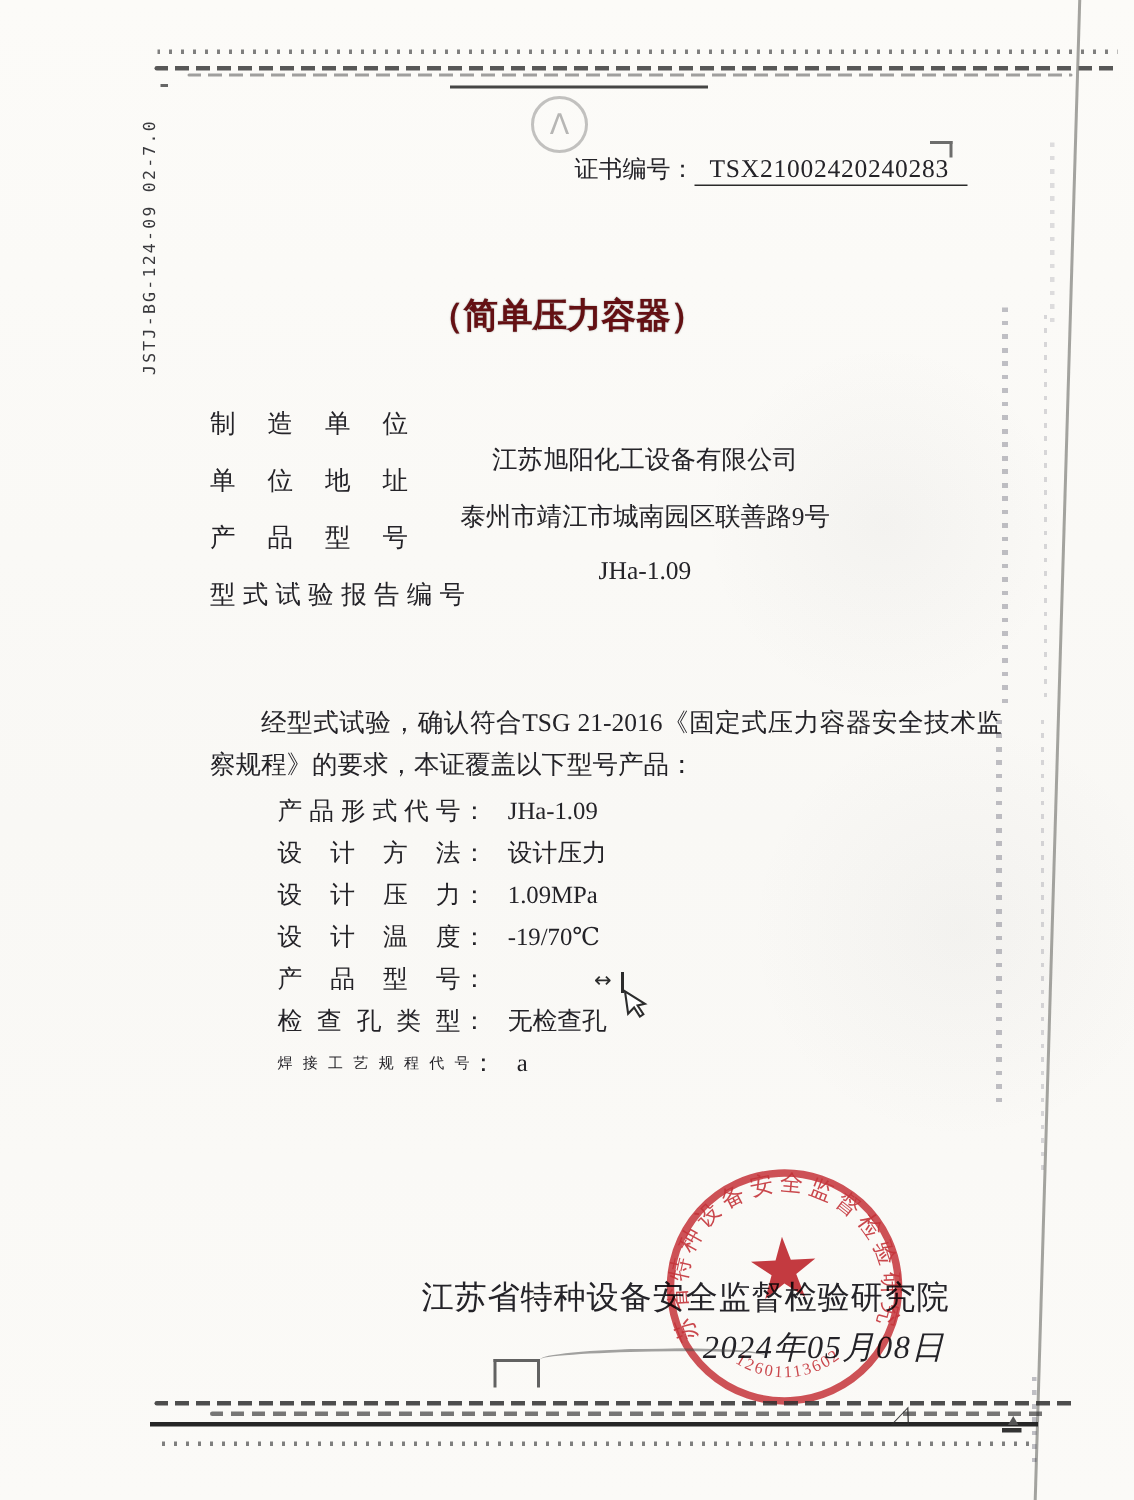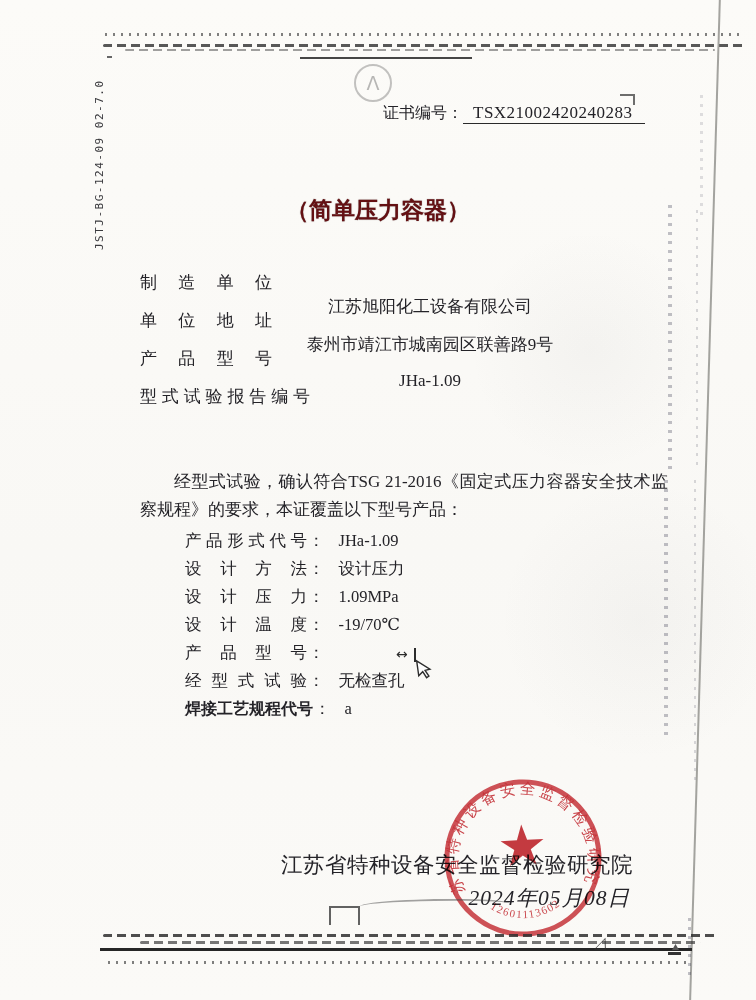--- a/index.html
+++ b/index.html
@@ -57,21 +57,21 @@
   .flabel{display:inline-block;text-align:justify;text-align-last:justify;color:#242328;}
   .flabel.w4{width:132px;}
   .flabel.w8{width:170px;}
   .fvalue{position:absolute;left:160px;top:0;width:260px;text-align:center;white-space:nowrap;margin-top:24px;}
   
   .statement{position:absolute;left:140px;top:468px;width:528px;font-size:17px;line-height:28px;text-indent:2em;text-align:justify;}
   
   .specs{position:absolute;left:185px;top:527px;}
   .srow{display:flex;align-items:center;height:28px;font-size:16.5px;white-space:nowrap;}
   .slabel{display:inline-block;width:122px;text-align:justify;text-align-last:justify;}
-  .slabel.wide{width:128px;font-size:16px;font-weight:bold;}
+  .slabel.wide{width:128px;font-size:10px;}
   .scolon{margin-left:1px;}
   .svalue{margin-left:14px;white-space:pre-wrap;}
   
   .cursor-arrows{position:absolute;left:396px;top:646px;font-size:14px;color:#2c2c2c;font-family:"DejaVu Sans",sans-serif;}
   .cursor-vbar{position:absolute;left:414px;top:648px;width:1.5px;height:14px;background:#2c2c2c;}
   .cursor-pointer{position:absolute;left:415px;top:659px;}
   
   .footer-org{position:absolute;right:123px;top:850px;font-size:21.5px;letter-spacing:.5px;white-space:nowrap;}
   .footer-date{position:absolute;right:126px;top:883px;font-size:21.5px;letter-spacing:1px;white-space:nowrap;font-style:italic;}
   
@@ -147,21 +147,21 @@
     <div class="srow">
       <span class="slabel">设计温度</span>
         <span class="scolon">：</span>
       <span class="svalue">-19/70℃</span>
     </div>
     <div class="srow">
       <span class="slabel">产品型号</span>
         <span class="scolon">：</span>
     </div>
     <div class="srow">
-      <span class="slabel">经型式试验</span>
+      <span class="slabel">检查孔类型</span>
         <span class="scolon">：</span>
       <span class="svalue">无检查孔</span>
     </div>
     <div class="srow">
       <span class="slabel wide">焊接工艺规程代号</span>
         <span class="scolon">：</span>
       <span class="svalue">a</span>
     </div>
   </div>
 

